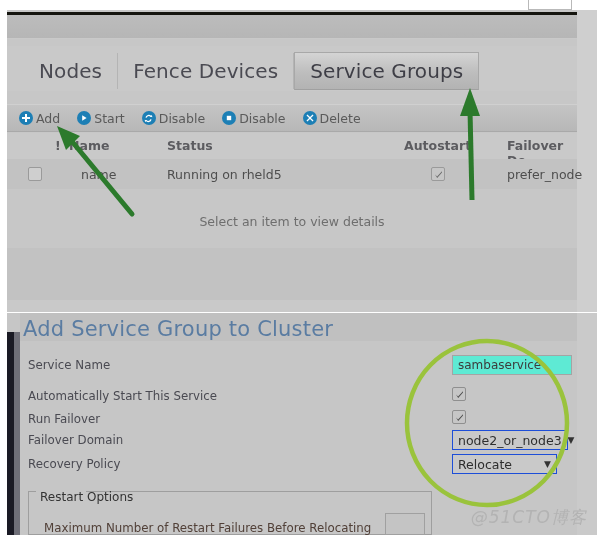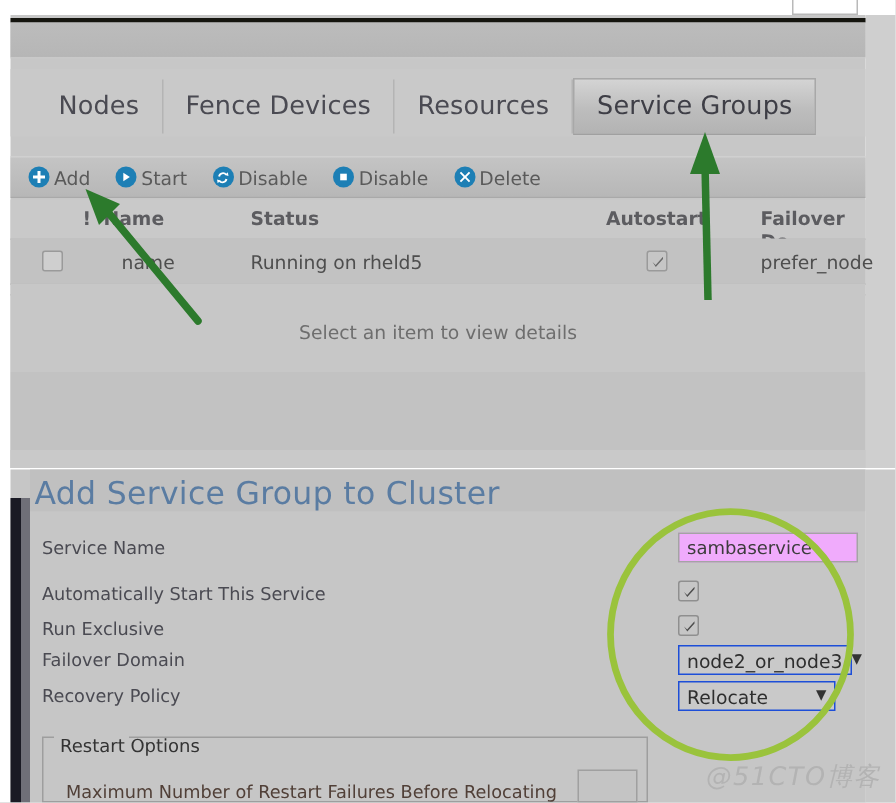--- a/index.html
+++ b/index.html
@@ -23,21 +23,21 @@
   
   .dark-rule{position:absolute;left:7px;top:12px;width:570px;height:3px;background:#15150f;}
   .banner{position:absolute;left:7px;top:15px;width:570px;height:23px;
           background:linear-gradient(to bottom,#bcbcbc,#b6b6b6);border-bottom:1px solid #c9c9c9;}
 
   
   .tabbar{position:absolute;left:7px;top:46px;width:570px;height:45px;background:#c9c9c9;}
   .tabs{position:absolute;left:24px;top:53px;height:36px;display:flex;align-items:stretch;}
   .tab{
     display:flex;align-items:center;padding:0 15px;height:36px;
-    font-size:17px;color:#4a4a52;letter-spacing:.1px;white-space:nowrap;
+    font-size:20px;color:#4a4a52;letter-spacing:.1px;white-space:nowrap;
     border-right:1px solid #b4b4b4;background:transparent;cursor:pointer;justify-content:center;
   }
   .tab:last-child{border-right:none;}
   .tab.active{
     background:linear-gradient(to bottom,#d4d4d4 0%,#bdbdbd 55%,#b3b3b3 100%);
     border:1px solid #a8a8a8;border-bottom:1px solid #a0a0a0;
     color:#3e3e46;margin-top:-1px;
   }
 
   
@@ -90,21 +90,21 @@
   .dlg-left-dark2{position:absolute;left:14px;top:332px;width:6px;height:203px;background:#6f6f78;}
   .dlg-head{position:absolute;left:20px;top:313px;width:557px;height:28px;background:#c0c0c0;}
   .dlg-title{position:absolute;left:23px;top:317px;font-size:21px;color:#5a7ca2;
              letter-spacing:.2px;white-space:nowrap;}
   .dlg-body{position:absolute;left:20px;top:341px;width:557px;height:194px;background:#c6c6c6;}
   .dlg-right-edge{position:absolute;left:577px;top:313px;width:20px;height:222px;background:#cacaca;}
 
   .frow{position:absolute;left:0;width:557px;height:24px;}
   .flabel{position:absolute;left:8px;top:3px;font-size:11.8px;color:#4a4a52;white-space:nowrap;}
   .ftext{position:absolute;left:432px;top:0px;width:120px;height:20px;
-         background:#f0abfc;border:1px solid #a4a4a4;box-sizing:border-box;
+         background:#5eead4;border:1px solid #a4a4a4;box-sizing:border-box;
          font-size:12px;color:#3c3c3c;padding:2px 5px;display:flex;align-items:center;cursor:text;}
   .fcheck{position:absolute;left:432px;top:1px;width:12px;height:12px;
           background:#c6c6c6;border:1px solid #8f8f8f;border-radius:2px;
           display:flex;align-items:center;justify-content:center;cursor:pointer;}
   .fcheck svg{display:block;}
   .fselect{position:absolute;left:432px;top:0px;height:20px;
            background:#c9c9c9;border:1px solid #1d4ed8;box-sizing:border-box;
            font-size:12.5px;color:#2e2e2e;display:flex;align-items:center;
            padding:0 5px;cursor:pointer;}
   .fselect .caret{margin-left:auto;font-size:9px;color:#333;padding-left:6px;}
@@ -140,23 +140,20 @@
   <div class="banner"></div>
 
   <div class="tabbar"></div>
   <div class="tabs">
     <div class="tab">
       <span>Nodes</span>
     </div>
     <div class="tab">
       <span>Fence Devices</span>
     </div>
-    <div class="tab">
-      <span>Resources</span>
-    </div>
     <div class="tab active">
       <span>Service Groups</span>
     </div>
 
   </div>
 
   <div class="toolbar">
 
     <div class="tbtn">
       <span class="tico">
@@ -249,21 +246,21 @@
     <div class="frow" style="top:45px">
       <div class="flabel">Automatically Start This Service</div>
       <div class="fcheck">
         <svg width="9" height="9" viewBox="0 0 9 9">
             <path d="M1 4.6 3.1 6.6 8 1.2 8 2.6 3.2 8z" fill="#4d4d4d"></path>
           </svg>
       </div>
     </div>
 
     <div class="frow" style="top:68px">
-      <div class="flabel">Run Exclusive</div>
+      <div class="flabel">Run Failover</div>
       <div class="fcheck">
         <svg width="9" height="9" viewBox="0 0 9 9">
             <path d="M1 4.6 3.1 6.6 8 1.2 8 2.6 3.2 8z" fill="#4d4d4d"></path>
           </svg>
       </div>
     </div>
 
     <div class="frow" style="top:89px">
       <div class="flabel">Failover Domain</div>
       <div class="fselect" style="width:116px">

